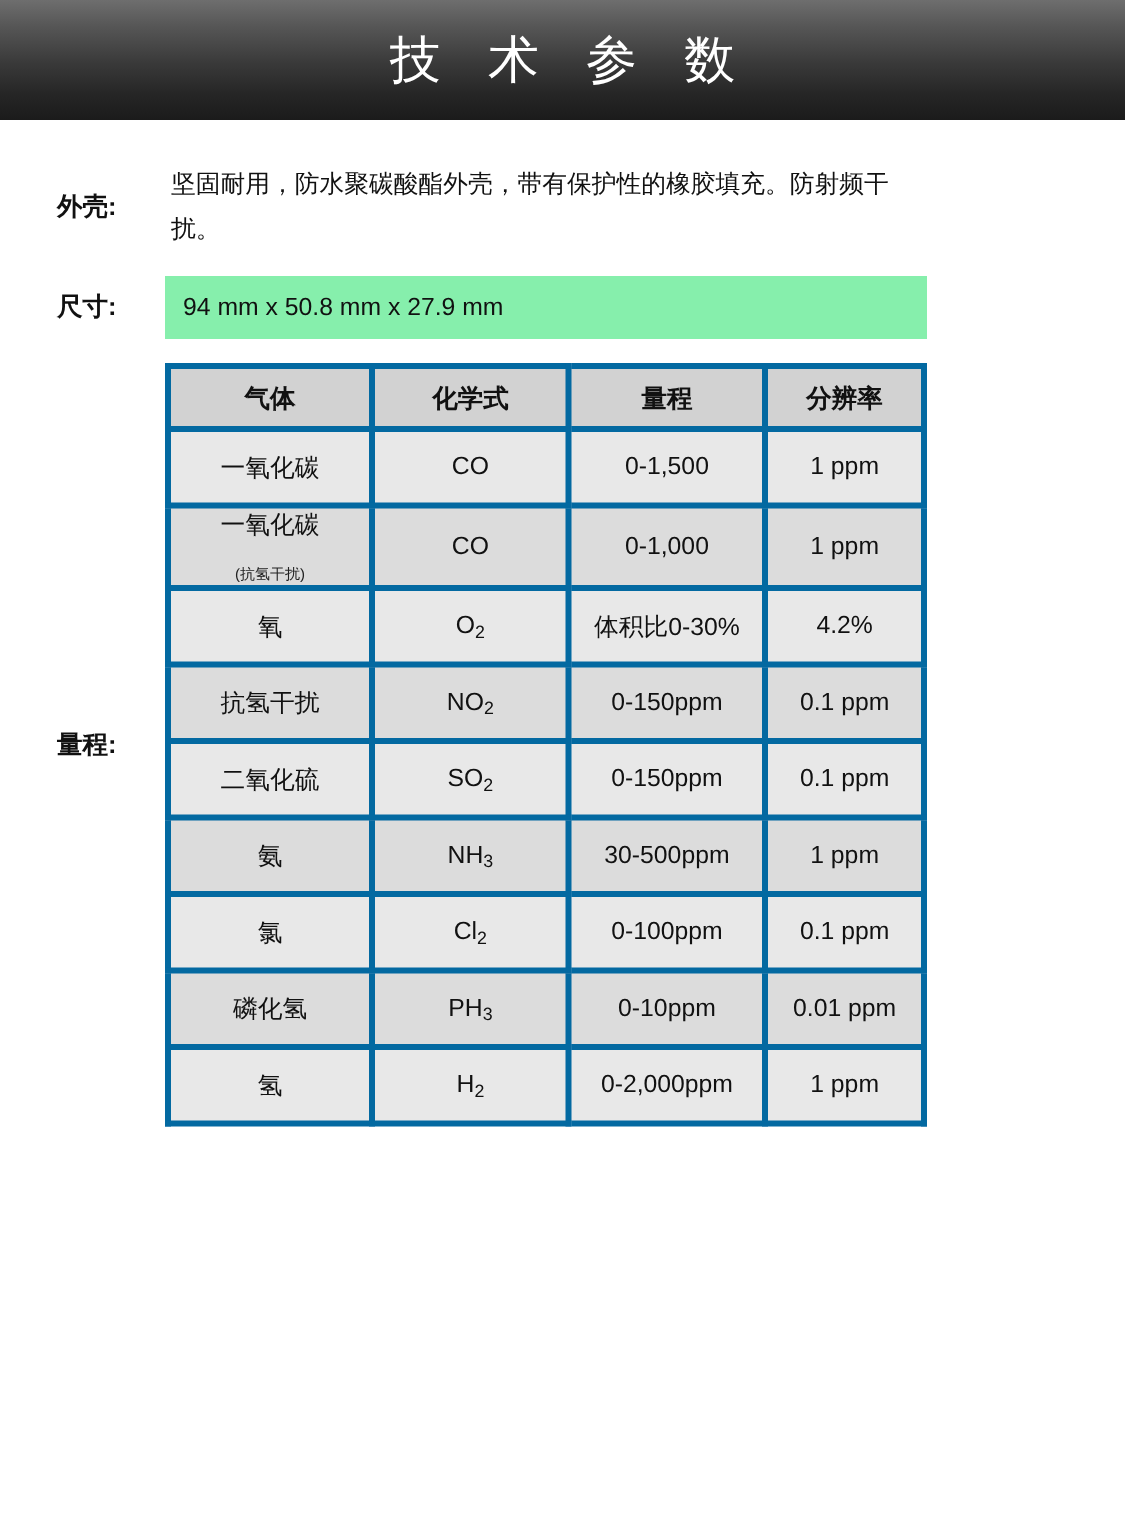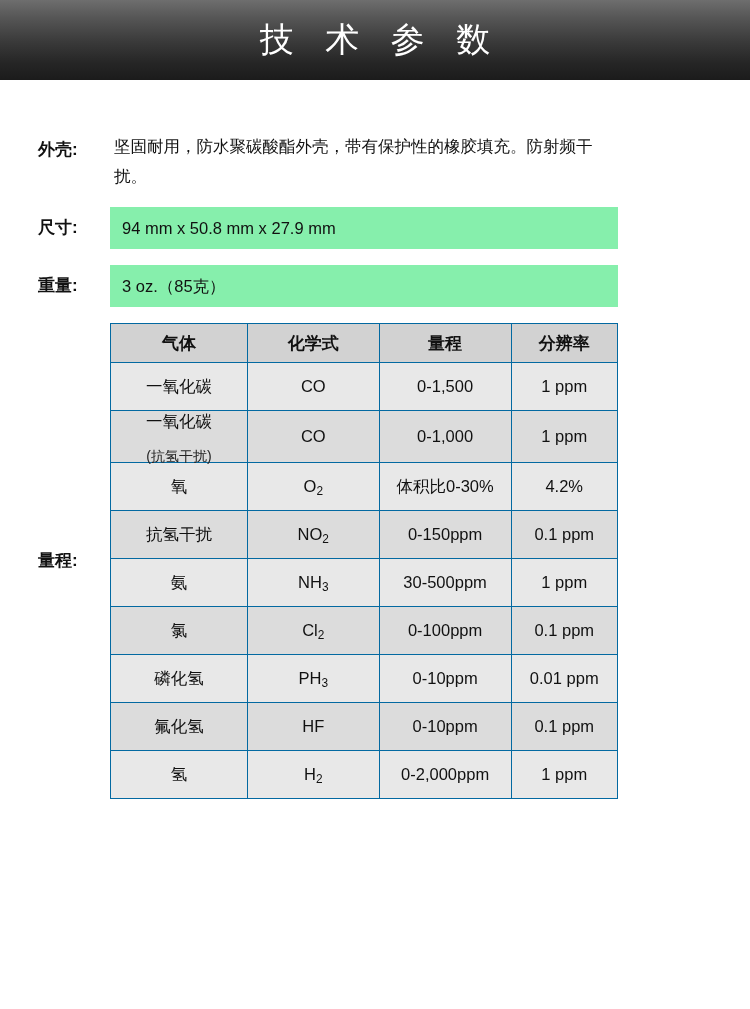--- a/index.html
+++ b/index.html
@@ -63,42 +63,41 @@
   }
   .row-value {
     flex: 1 1 auto;
     font-size: 16.5px;
     line-height: 30px;
     color: #111111;
   }
 
   .row-value.shell {
     padding-left: 4px;
-    margin-top: 23px;
   }
 
   .boxed {
     background: #86efac;
     padding: 9px 12px;
     line-height: 24px;
     font-size: 16.5px;
     color: #111111;
   }
 
   
   .table-wrap {
     flex: 1 1 auto;
   }
   table.spec {
     border-collapse: collapse;
     width: 100%;
     table-layout: fixed;
   }
   table.spec td, table.spec th {
-    border: 1px solid #0369a1;
+    border: 4px solid #0369a1;
     text-align: center;
     vertical-align: middle;
     background: #e3e3e3;
     height: 47px;
     font-size: 16.5px;
     font-weight: normal;
     color: #111111;
     padding: 0 2px;
   }
   table.spec thead th {
@@ -113,21 +112,21 @@
   table.spec tbody tr:nth-child(odd) td {
     background: #e8e8e8;
   }
   .col-gas { width: 27%; }
   .col-formula { width: 26%; }
   .col-range { width: 26%; }
   .col-res { width: 21%; }
 
   .sub {
     display: block;
-    font-size: 14px;
+    font-size: 10px;
     line-height: 12px;
     margin-top: 17px;
     color: #222222;
   }
   sub {
     font-size: 0.72em;
     vertical-align: baseline;
     position: relative;
     top: 0.28em;
   }
@@ -146,24 +145,20 @@
     <div class="row">
       <div class="row-label">外壳:</div>
       <div class="row-value shell">坚固耐用，防水聚碳酸酯外壳，带有保护性的橡胶填充。防射频干扰。</div>
     </div>
 
     <div class="row">
       <div class="row-label">尺寸:</div>
       <div class="row-value boxed">94 mm x 50.8 mm x 27.9 mm</div>
     </div>
 
-    <div class="row">
-      <div class="row-label">重量:</div>
-      <div class="row-value boxed">3 oz.（85克）</div>
-    </div>
 
     <div class="row">
       <div class="row-label">量程:</div>
       <div class="table-wrap">
         <table class="spec">
           <colgroup>
             <col class="col-gas">
             <col class="col-formula">
             <col class="col-range">
             <col class="col-res">
@@ -195,44 +190,44 @@
                 <td>体积比0-30%</td>
                 <td>4.2%</td>
               </tr>
               <tr>
                 <td>抗氢干扰</td>
                 <td>NO<sub>2</sub></td>
                 <td>0-150ppm</td>
                 <td>0.1 ppm</td>
               </tr>
               <tr>
+                <td>二氧化硫</td>
+                <td>SO<sub>2</sub></td>
+                <td>0-150ppm</td>
+                <td>0.1 ppm</td>
+              </tr>
+              <tr>
                 <td>氨</td>
                 <td>NH<sub>3</sub></td>
                 <td>30-500ppm</td>
                 <td>1 ppm</td>
               </tr>
               <tr>
                 <td>氯</td>
                 <td>Cl<sub>2</sub></td>
                 <td>0-100ppm</td>
                 <td>0.1 ppm</td>
               </tr>
               <tr>
                 <td>磷化氢</td>
                 <td>PH<sub>3</sub></td>
                 <td>0-10ppm</td>
                 <td>0.01 ppm</td>
               </tr>
               <tr>
-                <td>氟化氢</td>
-                <td>HF</td>
-                <td>0-10ppm</td>
-                <td>0.1 ppm</td>
-              </tr>
-              <tr>
                 <td>氢</td>
                 <td>H<sub>2</sub></td>
                 <td>0-2,000ppm</td>
                 <td>1 ppm</td>
               </tr>
             </tbody>
         </table>
       </div>
     </div>
 

